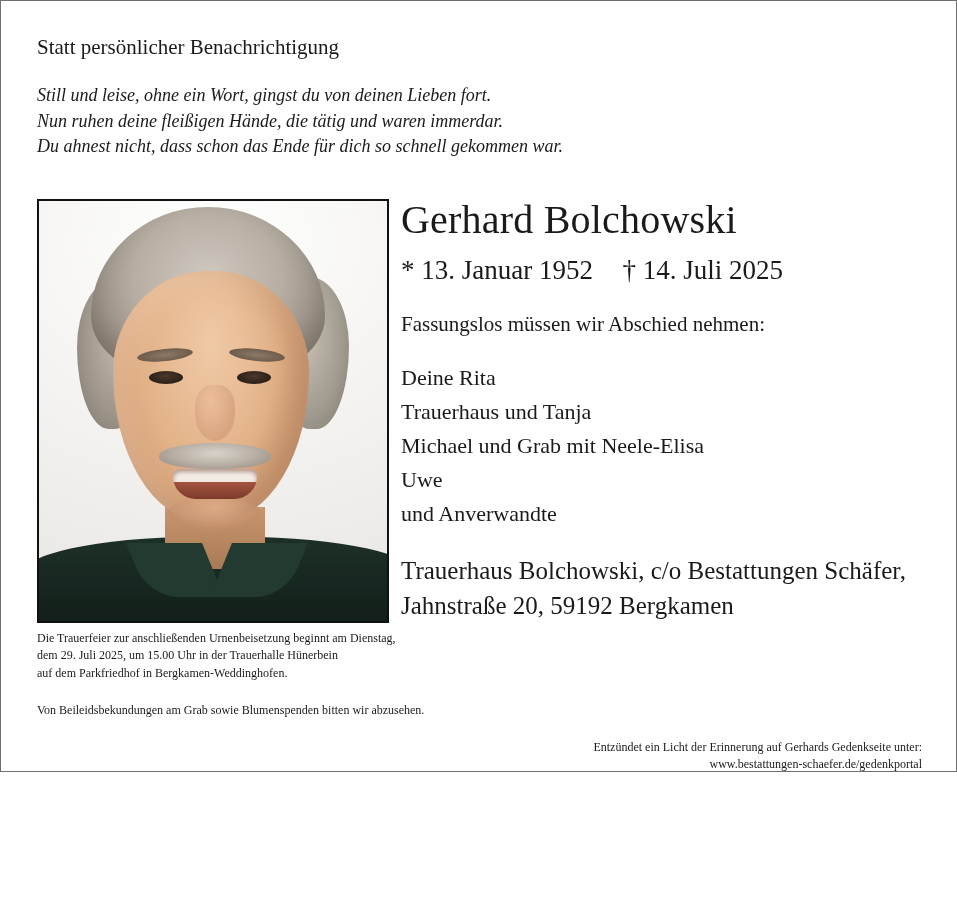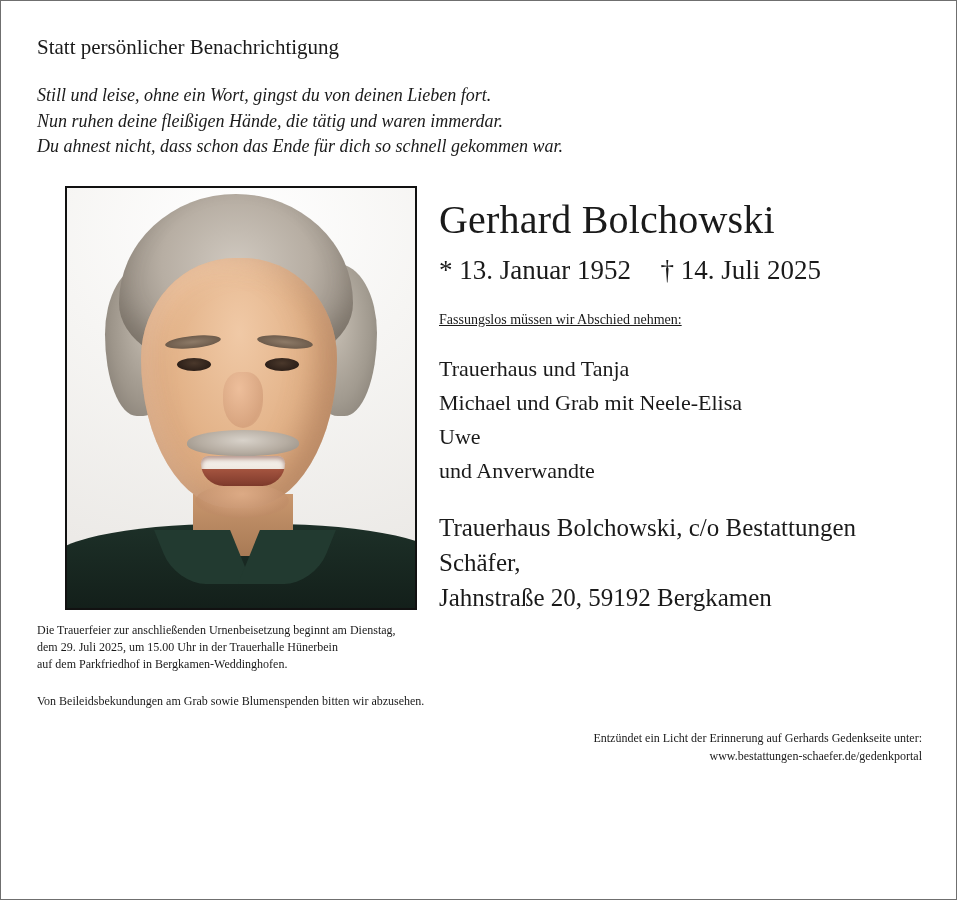--- a/index.html
+++ b/index.html
@@ -10,21 +10,21 @@
   body {
     width: 957px;
     height: 900px;
     font-family: "Liberation Serif", "DejaVu Serif", serif;
     color: #1a1a1a;
     overflow: hidden;
   }
   .obituary {
     position: relative;
     width: 957px;
-    height: 900px;
+    height: 772px;
     box-sizing: border-box;
     border: 1px solid #6f6f6f;
     background: #ffffff;
     padding: 26px 34px 20px 36px;
   }
   .notice-line {
     font-size: 21px;
     line-height: 1.35;
     margin: 6px 0 22px 0;
   }
@@ -32,23 +32,22 @@
     font-style: italic;
     font-size: 18px;
     line-height: 1.42;
     margin-bottom: 26px;
   }
   .poem div {
     white-space: nowrap;
   }
   .main-row {
     display: flex;
-    align-items: flex-start;
-    gap: 22px;
-    margin-left: 28px;
+    align-items: flex-end;
+    gap: 12px;
   }
   .portrait-wrap {
     flex: 0 0 auto;
     width: 348px;
     height: 420px;
     border: 2px solid #111;
     overflow: hidden;
     position: relative;
     background: #f2f0ee;
   }
@@ -170,23 +169,22 @@
     letter-spacing: 0.2px;
     margin-bottom: 12px;
     white-space: nowrap;
   }
   .dates {
     font-size: 27px;
     margin-bottom: 26px;
   }
   .dates .sep { display: inline-block; width: 16px; }
   .farewell {
-    font-size: 14px;
+    font-size: 21px;
     margin-bottom: 24px;
-    text-decoration: underline;
   }
   .survivors {
     font-size: 22px;
     line-height: 1.55;
     margin-bottom: 22px;
   }
   .address {
     font-size: 25px;
     line-height: 1.4;
   }
@@ -243,20 +241,21 @@
         <span>*</span>
         <span>13. Januar 1952</span>
         <span class="sep"></span>
         <span>†</span>
         <span>14. Juli 2025</span>
       </div>
 
       <div class="farewell">Fassungslos müssen wir Abschied nehmen:</div>
 
       <div class="survivors">
+        <div>Deine Rita</div>
         <div>Trauerhaus und Tanja</div>
         <div>Michael und Grab mit Neele-Elisa</div>
         <div>Uwe</div>
         <div>und Anverwandte</div>
       </div>
 
       <div class="address">
         <div>Trauerhaus Bolchowski, c/o Bestattungen Schäfer,</div>
         <div>Jahnstraße 20, 59192 Bergkamen</div>
       </div>

